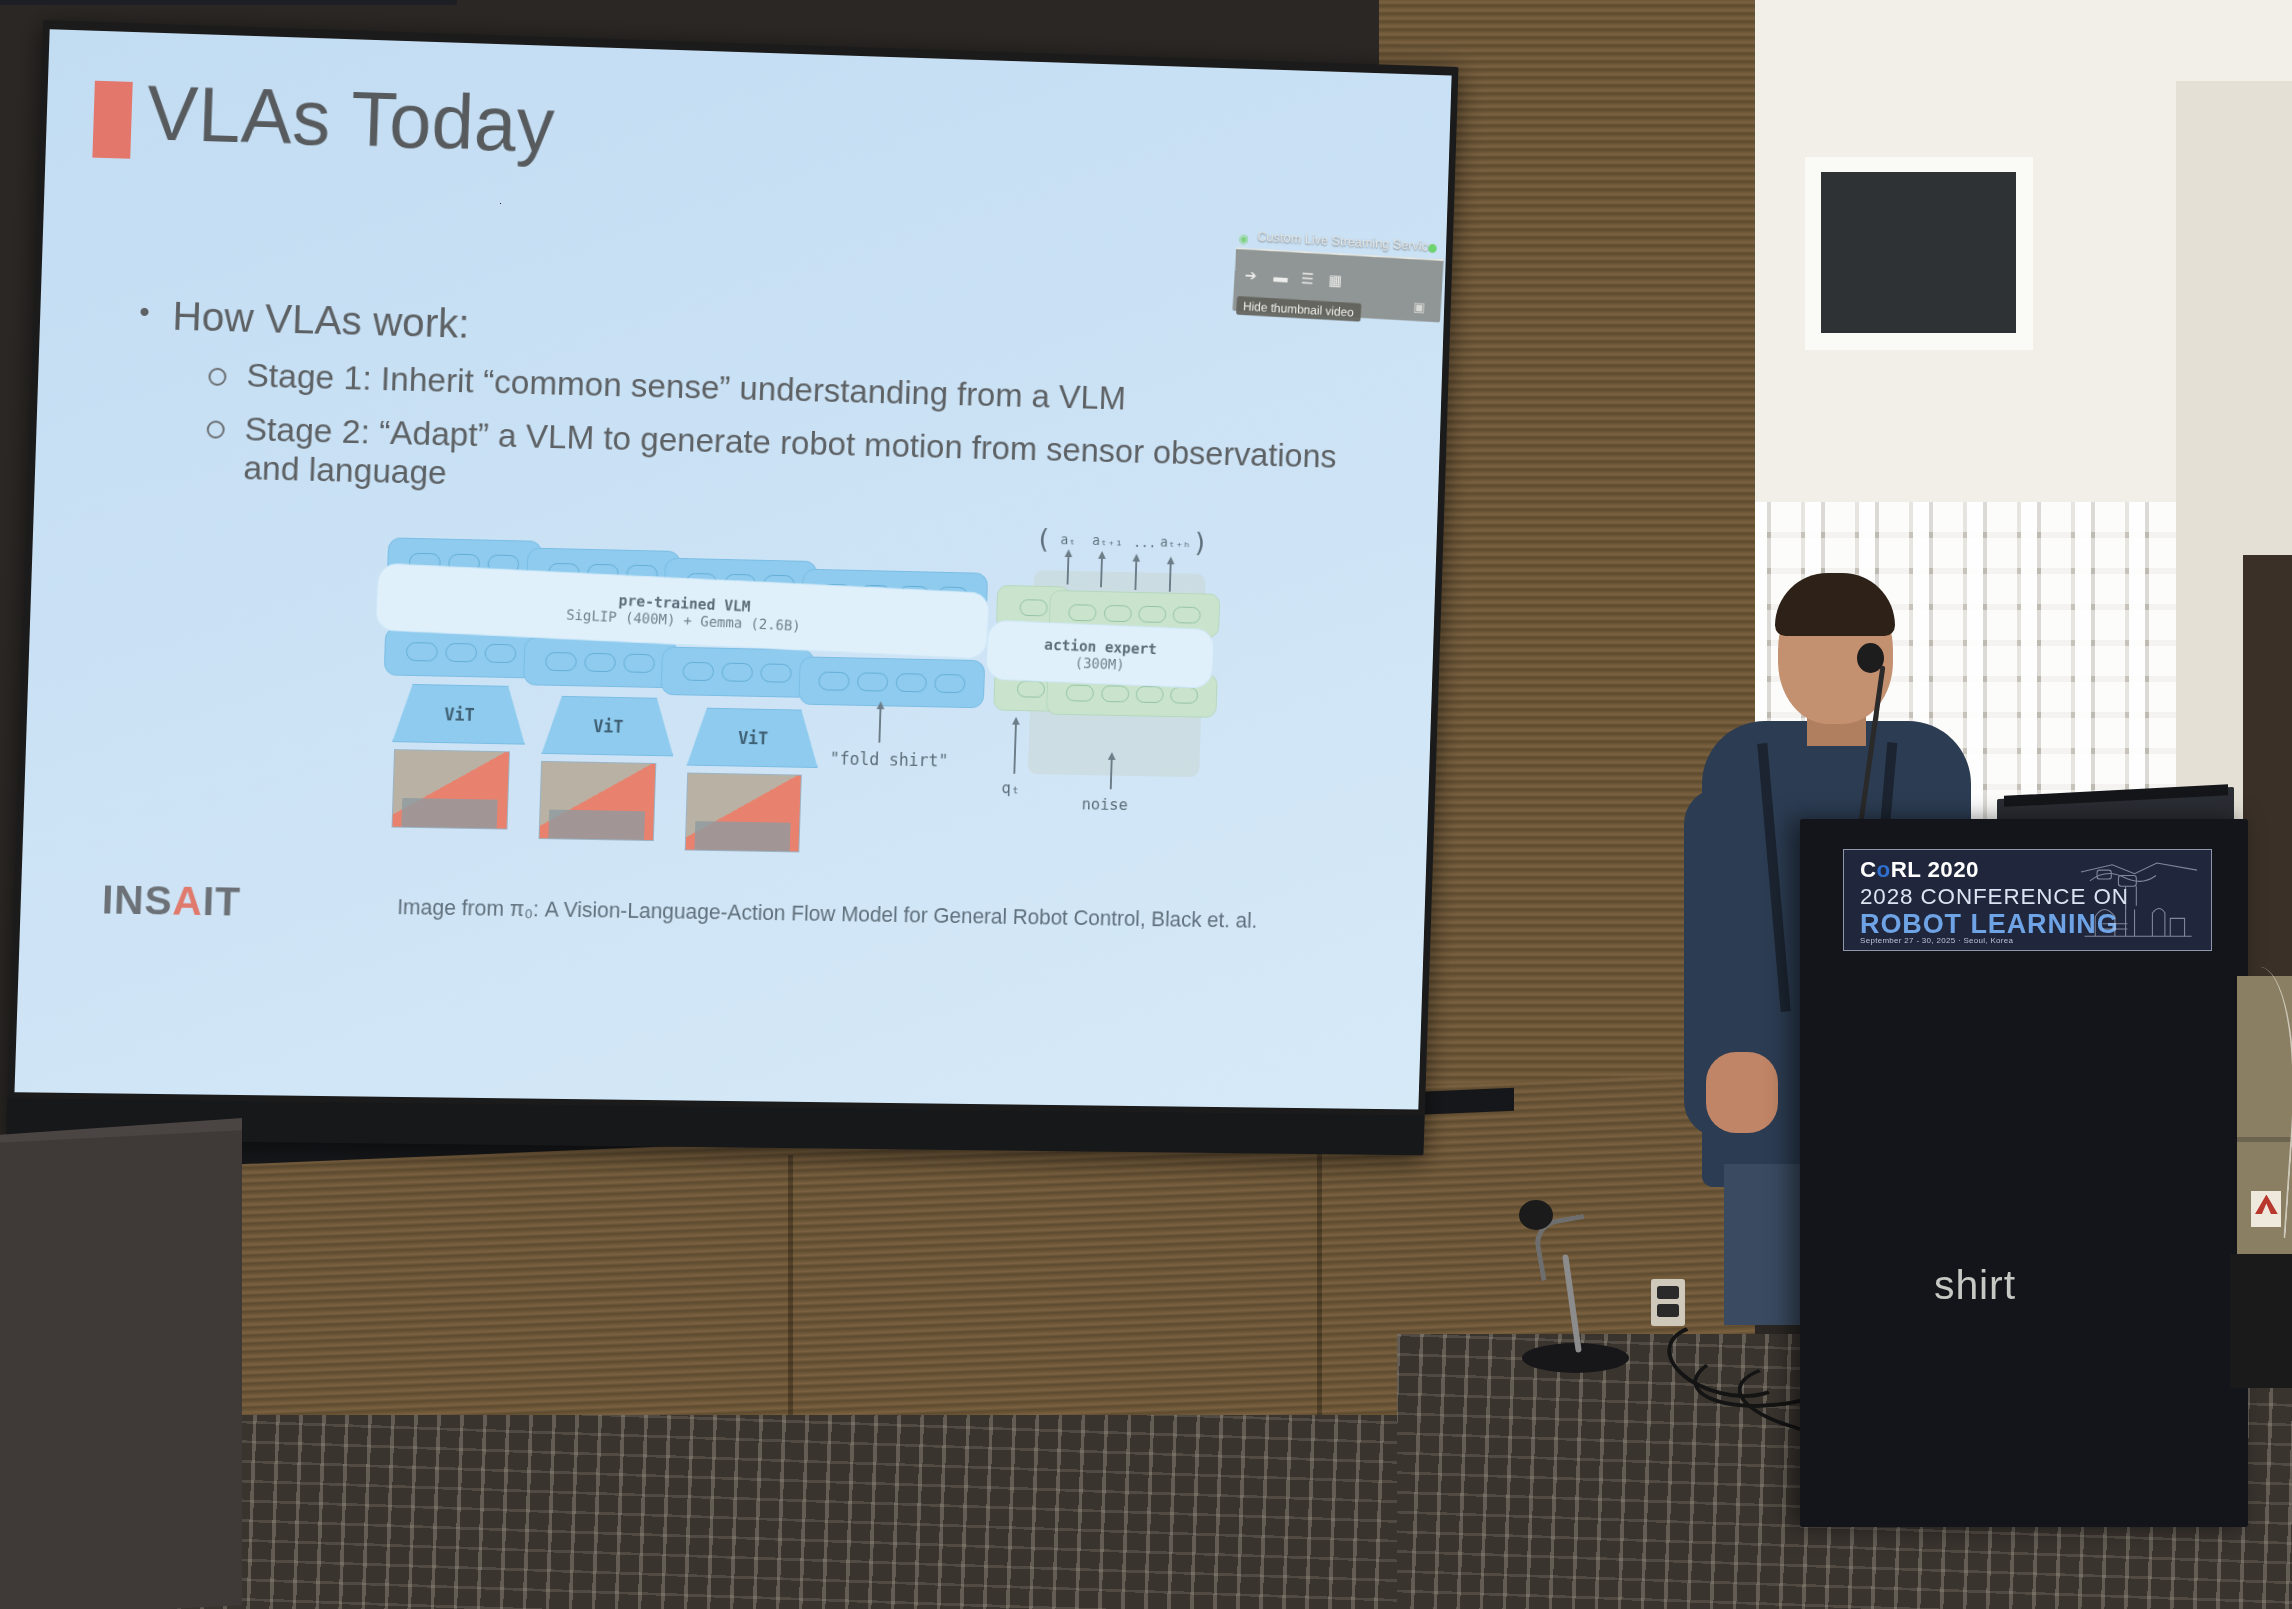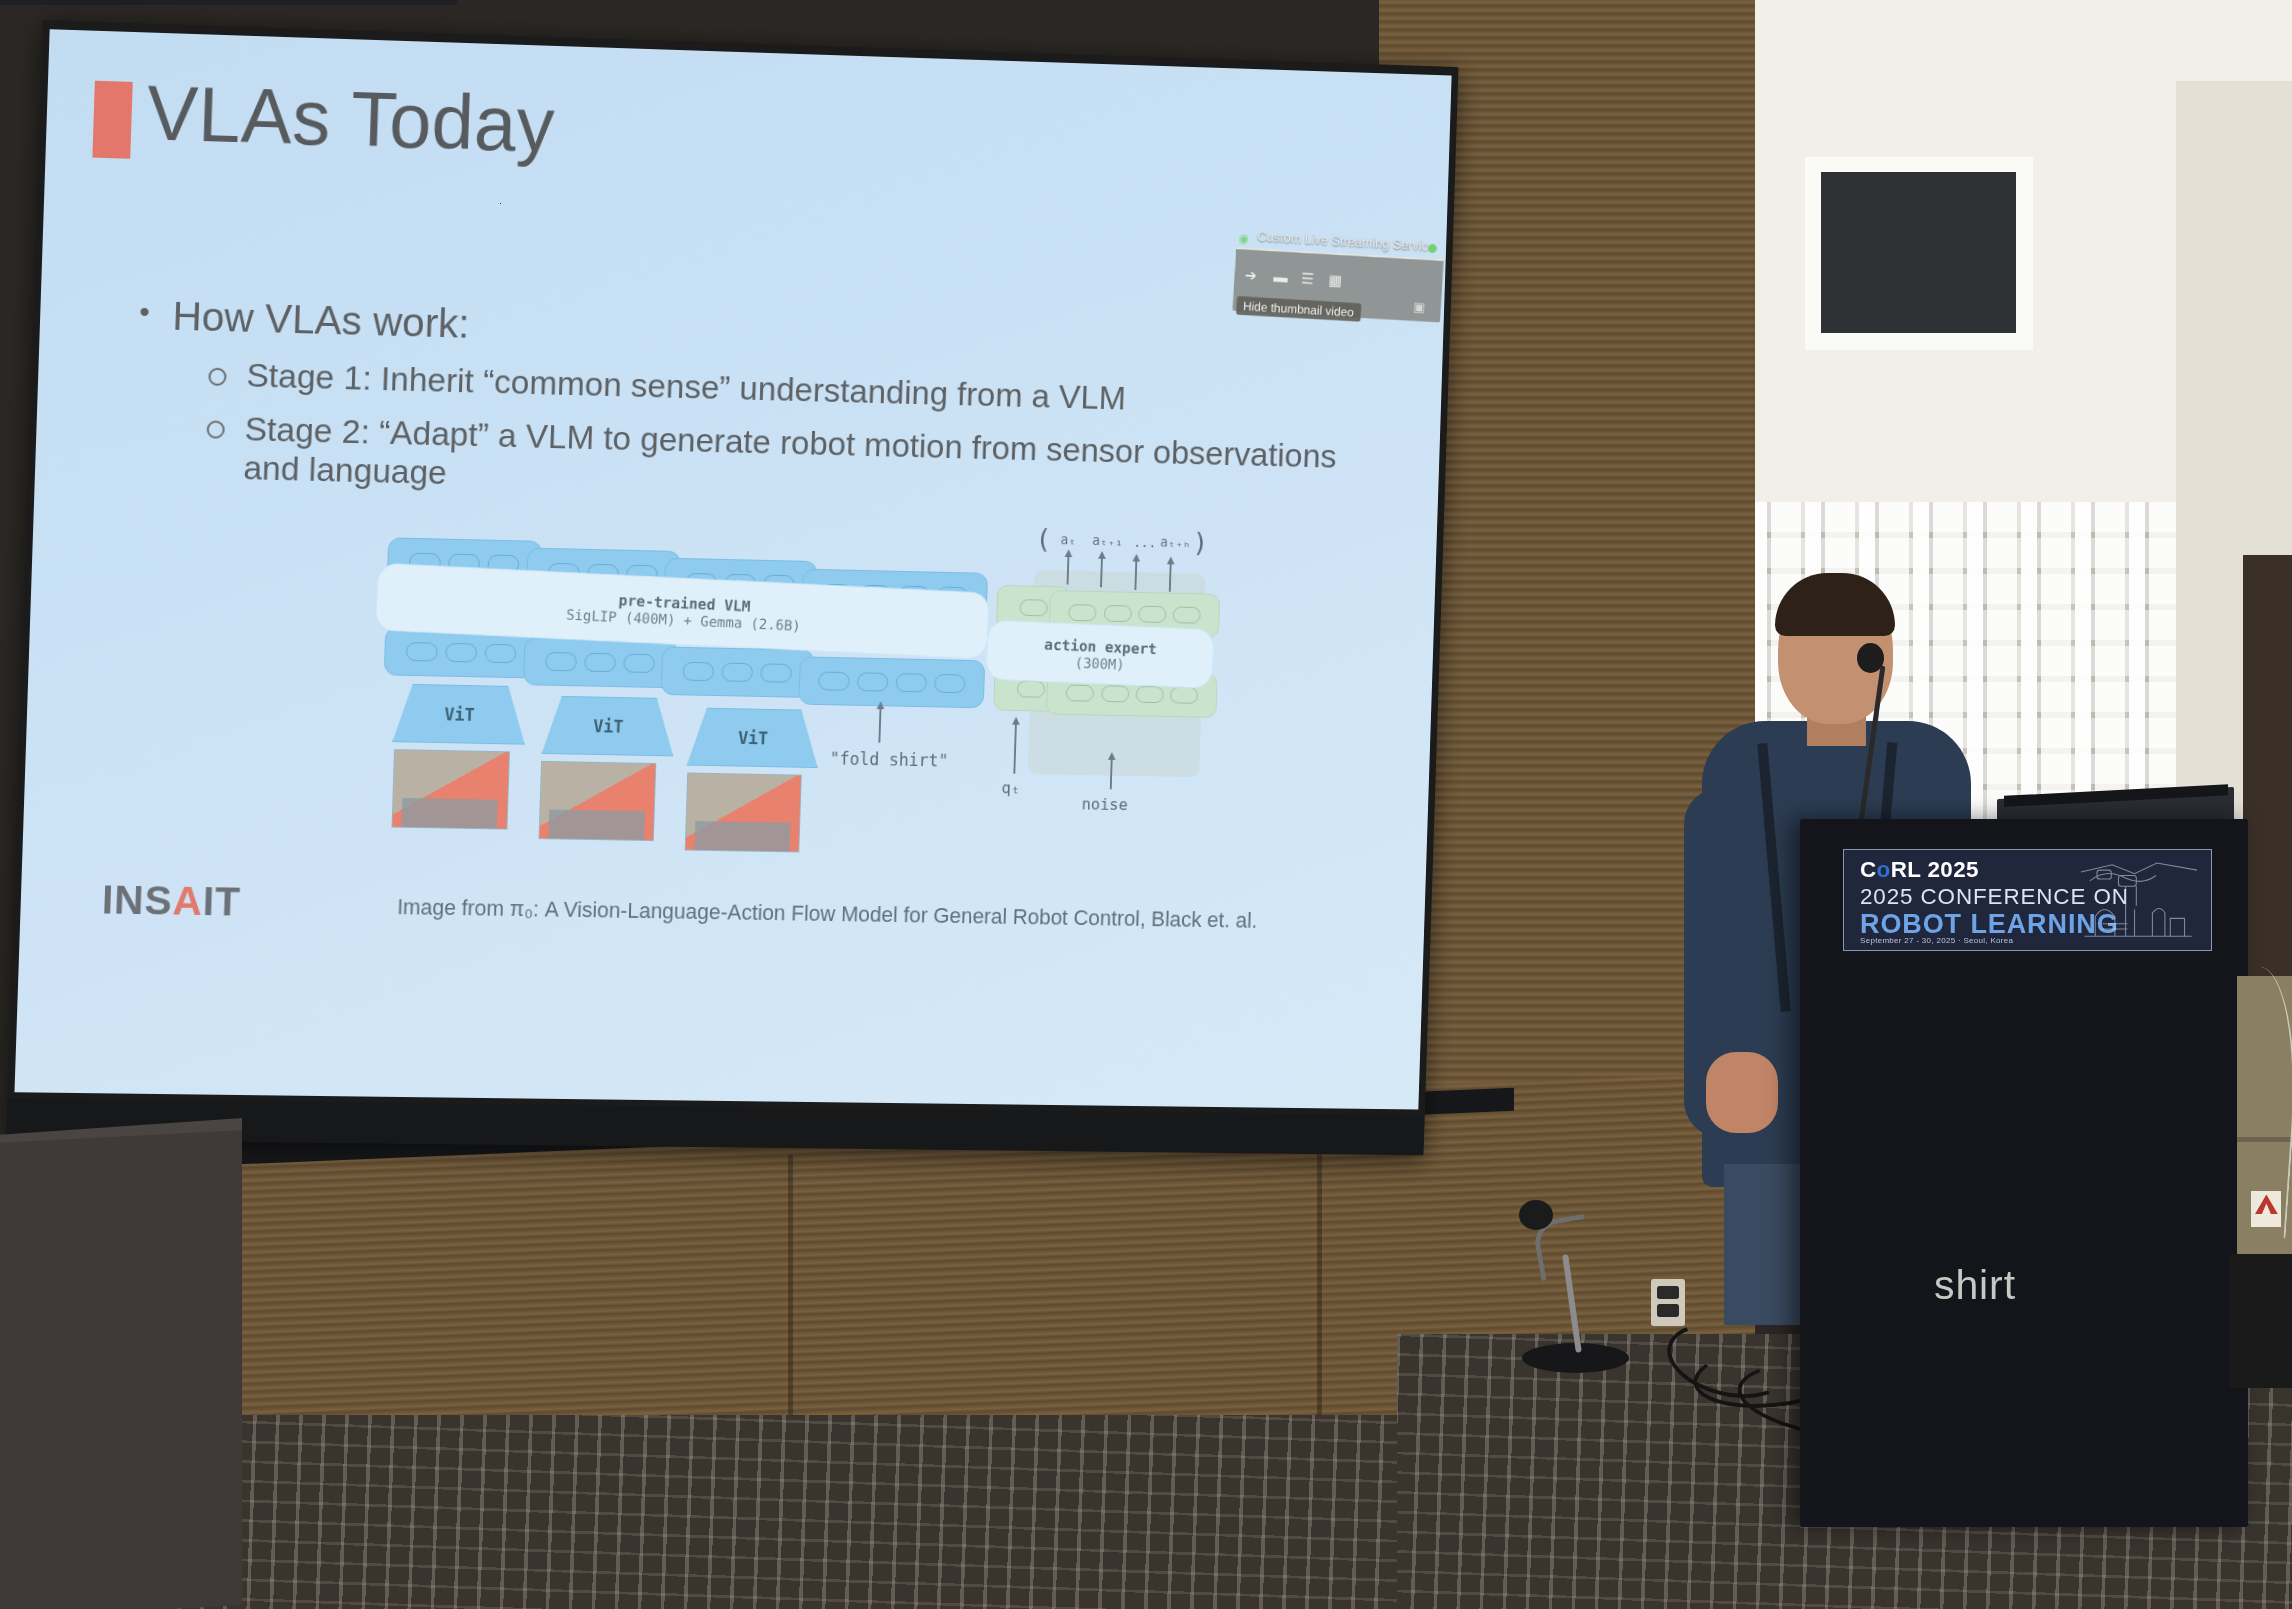--- a/index.html
+++ b/index.html
@@ -355,22 +355,22 @@
   <div id="mic-cap"></div>
   <div id="pocket"></div>
   <div id="handL"></div>
 
   <div id="laptop"></div>
   <div id="laptop-scr"></div>
 
   <div id="podium-top"></div>
   <div id="podium">
     <div id="sign">
-      <div class="corl"><span>C</span><span class="o">o</span><span>RL 2025</span></div>
-      <div class="l2">2025 CONFERENCE ON</div>
+      <div class="corl"><span>C</span><span class="o">o</span><span>RL 2020</span></div>
+      <div class="l2">2028 CONFERENCE ON</div>
       <div class="l3">ROBOT LEARNING</div>
       <div class="l4">September 27 - 30, 2025 · Seoul, Korea</div>
       <svg class="art" viewBox="0 0 150 104">
         <g stroke="#cfd8ea" stroke-width="1.2" fill="none">
           <path d="M10 20 L45 12 L70 22 L95 10 L140 18"></path>
           <path d="M20 30 q18 -14 38 -4 q20 10 36 -2"></path>
           <rect x="28" y="18" width="16" height="10" rx="3"></rect>
           <rect x="52" y="24" width="20" height="12" rx="3"></rect>
           <path d="M60 36 L60 62 M72 36 L72 58"></path>
           <path d="M14 92 h120 M26 92 V70 q10 -16 22 0 V92 M60 92 V56 M70 92 V62 M90 92 V66 q8 -10 14 0 V92"></path>

